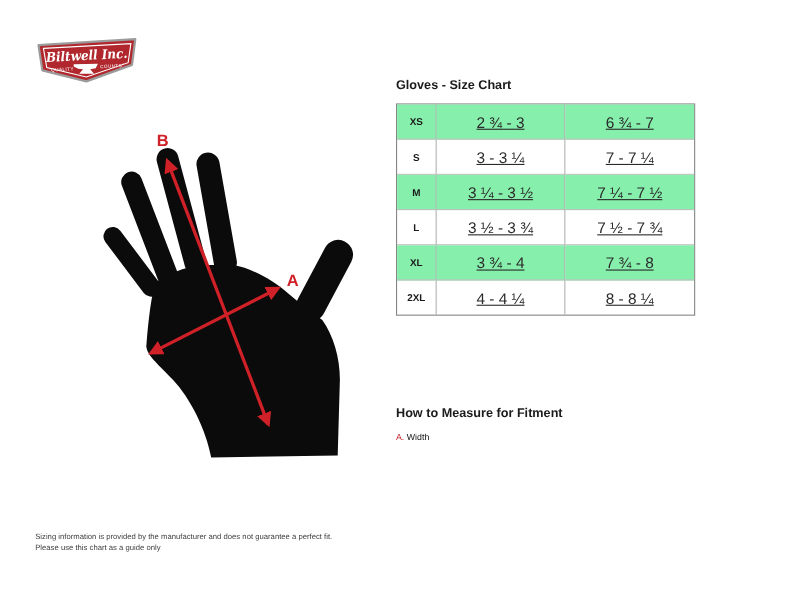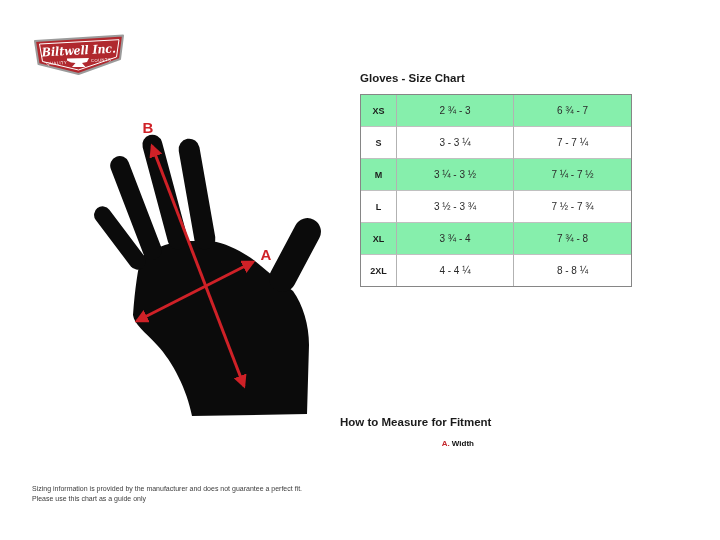--- a/index.html
+++ b/index.html
@@ -22,28 +22,28 @@
     height:31px; text-align:center; vertical-align:middle; padding:0;
   }
   .size-table th:last-child, .size-table td:last-child { border-right:none; }
   .size-table tr:last-child td { border-bottom:none; }
   .size-table th {
     background:#f6f6f6; font-size:8.5px; font-weight:bold; color:#222;
     border-bottom:1px solid #8d8d8d;
   }
   .size-table tr.alt td { background:#86efac; }
   .size-table td.size-cell { font-size:9px; font-weight:bold; color:#1b1b1b; }
-  .size-table td.val-cell  { font-size:10px; color:#2a2a2a; }
+  .size-table td.val-cell  { font-size:14px; color:#2a2a2a;text-decoration:underline; }
 
-  .measure { position:absolute; left:340px; top:370px; width:296px;margin-top:46px; }
+  .measure { position:absolute; left:360px; top:370px; width:296px; }
   .measure-heading { font-size:11.5px; font-weight:bold; margin:0 0 11px 0; color:#1b1b1b; }
   .measure-cols { display:flex; gap:8px; }
   .m-col { width:134px; }
   .m-col.b { width:150px; }
-  .m-label { font-size:8px; font-weight:bold; color:#111;text-align:right; }
+  .m-label { font-size:8px; font-weight:normal; color:#111; }
   .m-prefix { color:#c4262c; }
   .m-text { font-size:7.5px; color:#333; line-height:10px; margin-top:3px; }
 
   .footer { position:absolute; left:32px; top:484px; font-size:7px; color:#3c3c3c; line-height:9.5px; }
 </style>
 </head>
 <body>
 
 <div class="page">
 

